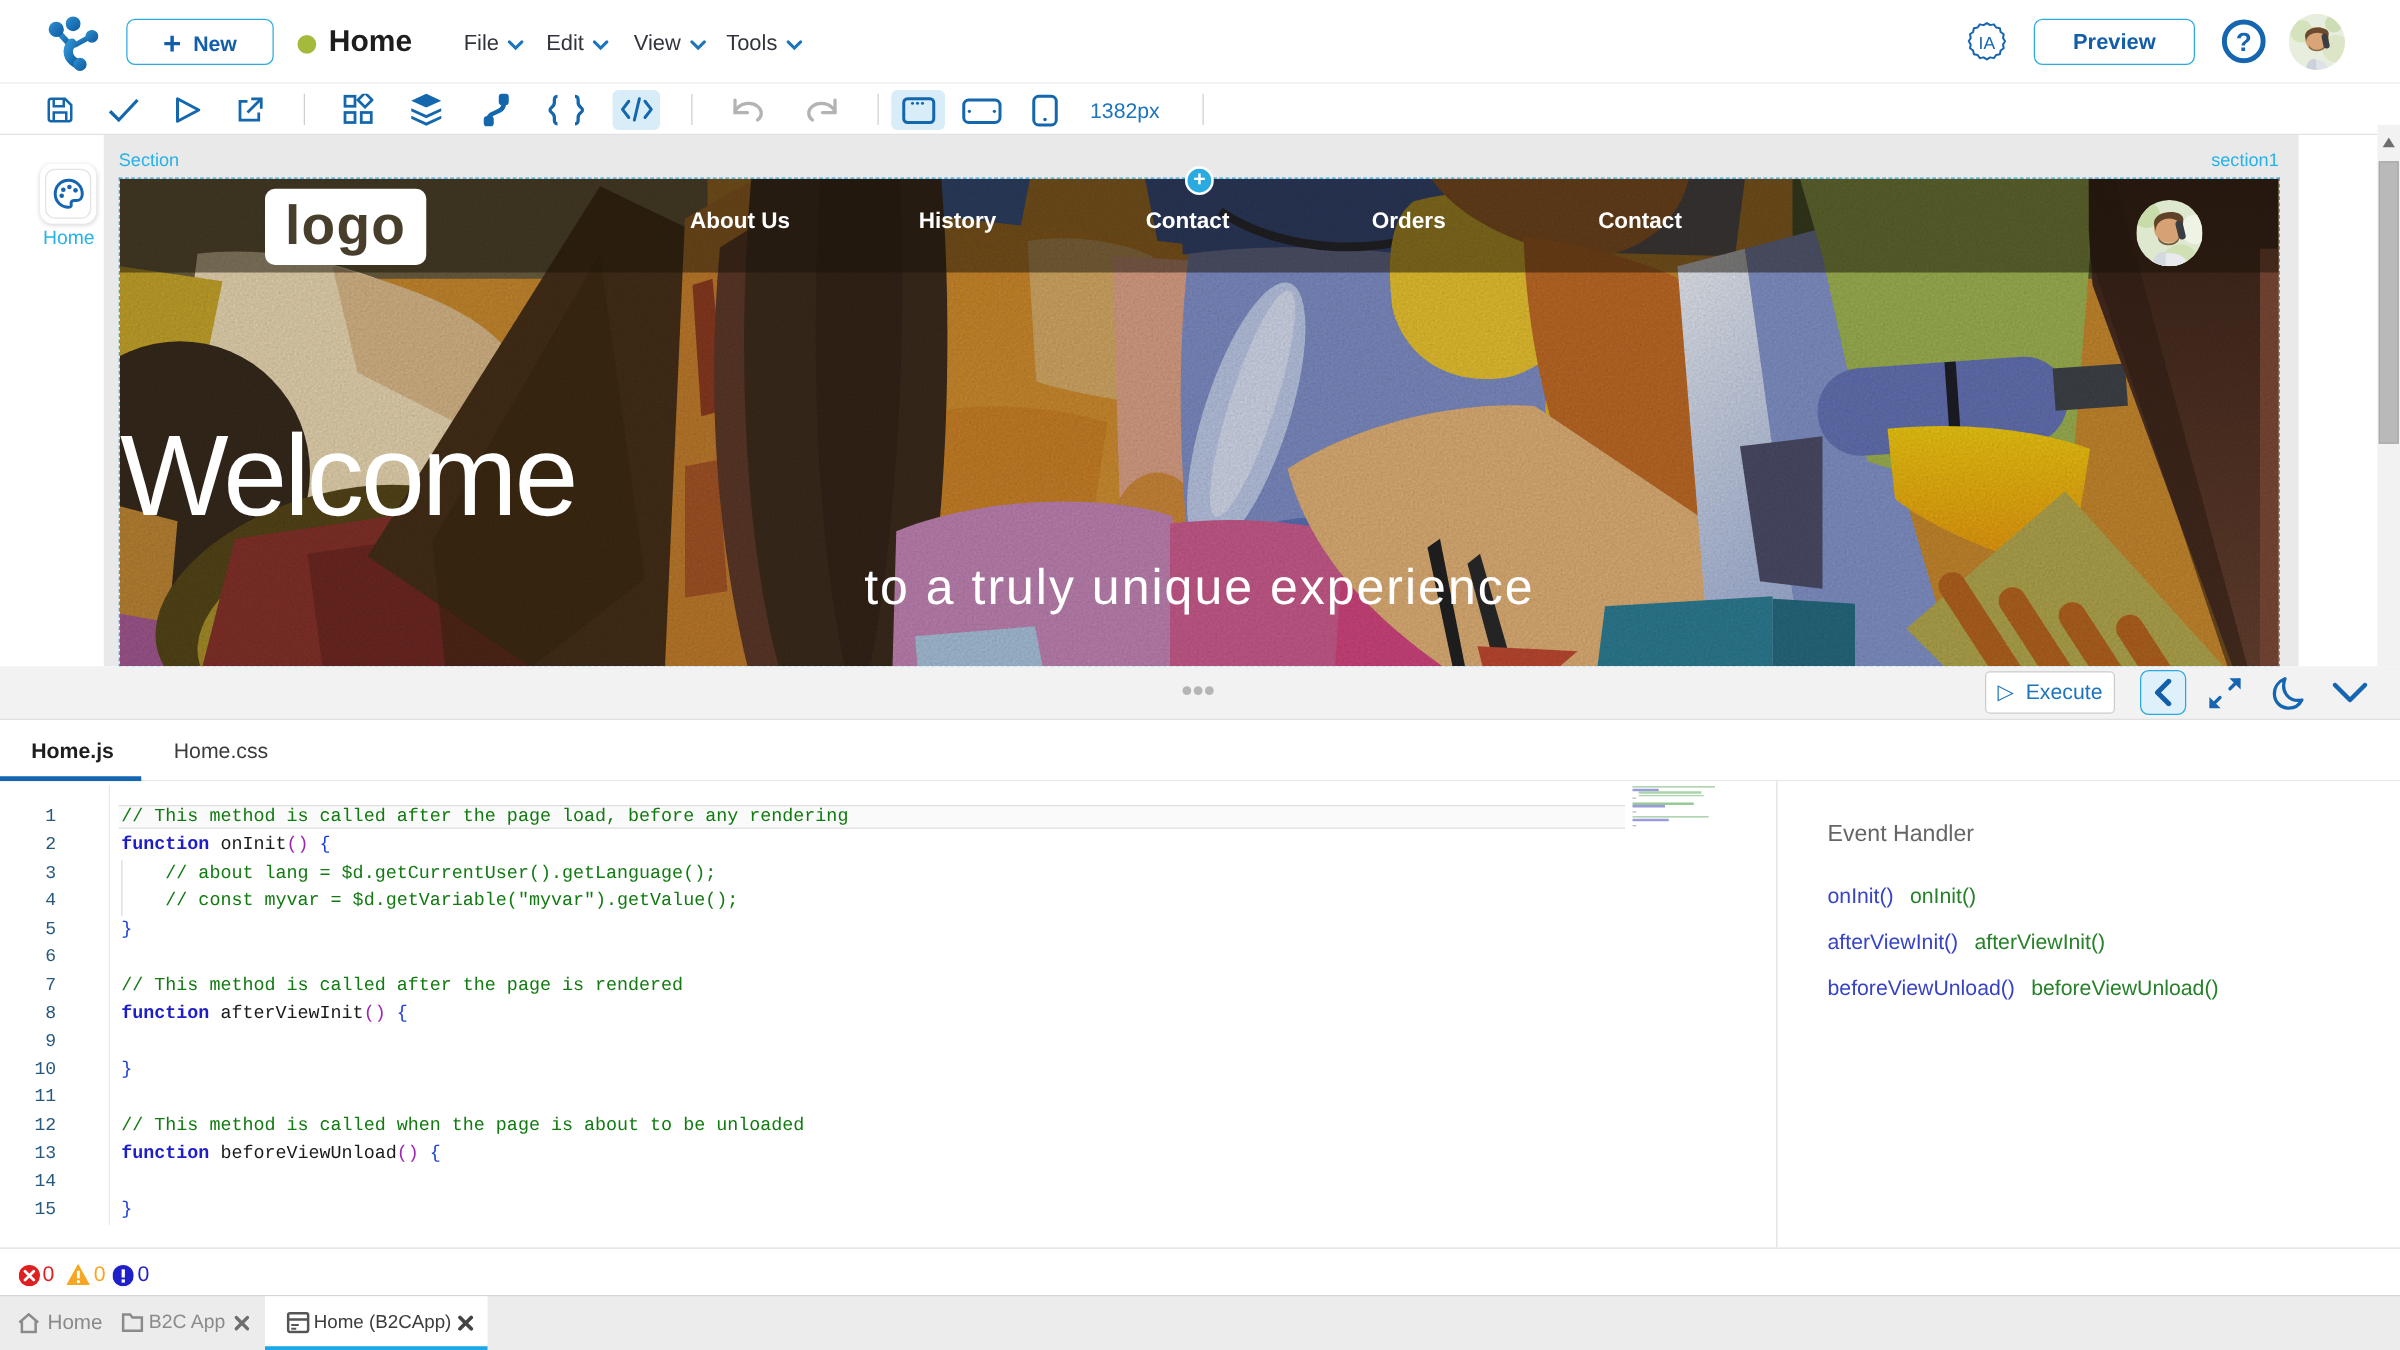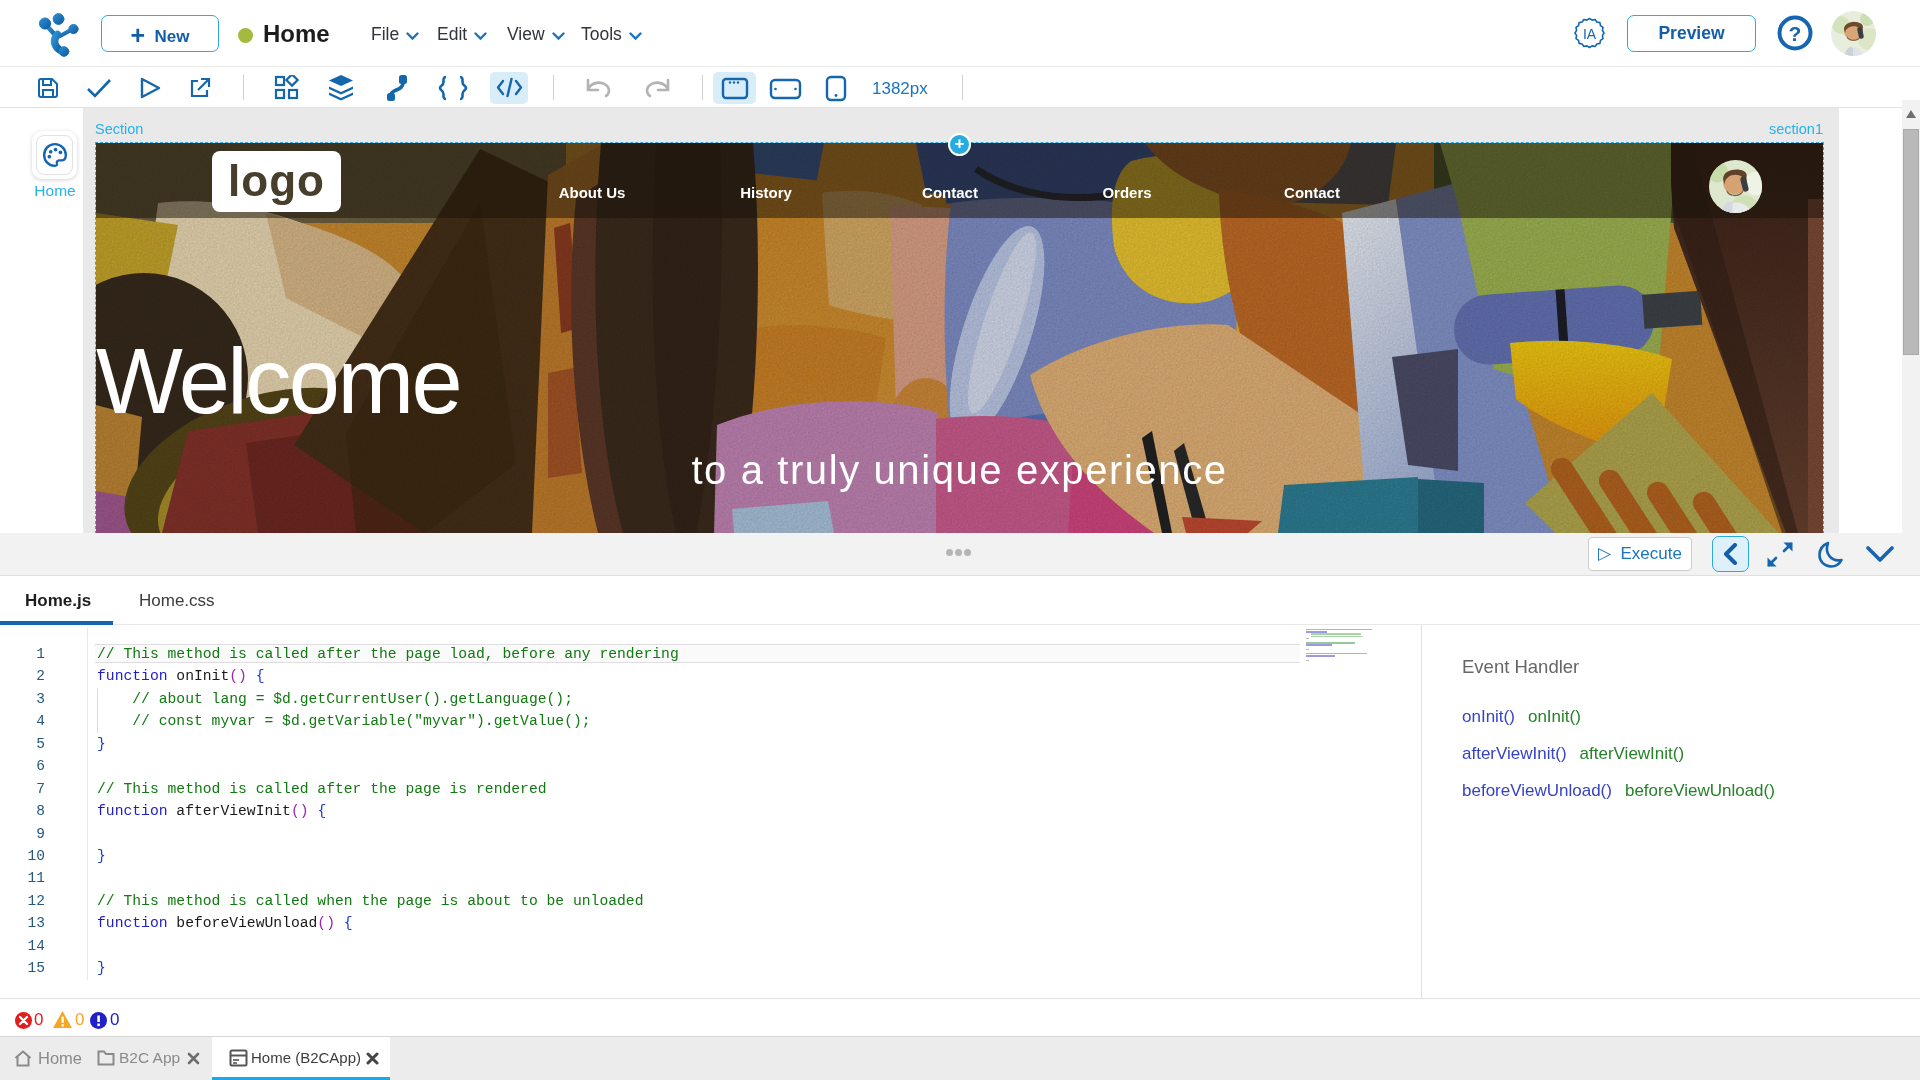--- a/index.html
+++ b/index.html
@@ -36,21 +36,21 @@
   #pagewidget .inner { position:absolute; left:4px; top:4px; width:37px; height:40px; border:1px solid #e2e2e2; border-radius:8px; }
   #pagelabel { left:30px; top:182px; width:50px; text-align:center; color:#25b2ea; font-size:15.5px; }
   .seclabel { color:#25b2ea; font-size:14.5px; }
 
   
   #canvas { left:96px; top:143px; width:1727px; height:390px; outline:1px dashed #2aa9e0; overflow:hidden; }
   #hero { position:absolute; left:0; top:0; }
   #navoverlay { left:0; top:0; width:1727px; height:75px; background:rgba(24,18,8,.5); }
   #logobox { left:116px; top:8px; width:129px; height:61px; background:#fff; border-radius:8px;
     text-align:center; font-size:44px; font-weight:bold; color:#473e2c; line-height:60px; letter-spacing:1px; }
-  .navlink { top:41px; color:#fff; font-weight:bold; font-size:15px; }
+  .navlink { top:23px; color:#fff; font-weight:bold; font-size:18px; }
   #heroavatar { left:1613px; top:17px; width:53px; height:53px; border-radius:50%; overflow:hidden; }
   #welcome { left:0; top:186px; width:1727px; text-align:left; color:#fff; font-size:92px; letter-spacing:-2.5px; }
   #subtitle { left:0; top:305px; width:1727px; text-align:center; color:#fff; font-size:40px; letter-spacing:1.6px; }
   #pluscircle { left:948px; top:133px; width:23px; height:23px; border-radius:50%; background:#29abe2;
     border:2px solid #fff; color:#fff; font-size:17px; font-weight:bold; text-align:center; line-height:18px; }
 
   
   #execbar { left:0; top:533px; width:1920px; height:43px; background:#f2f2f2; border-bottom:1px solid #e0e0e0; }
   #dots3 { left:946px; top:16px; width:28px; height:8px; }
   #dots3 i { float:left; width:7px; height:7px; border-radius:50%; background:#b5b5b5; margin-right:2px; }
@@ -67,21 +67,21 @@
   
   #editor { left:0; top:625px; width:1920px; height:373px; background:#fff; }
   #gutterline { position:absolute; left:87px; top:3px; width:1px; height:352px; background:#e9e9e9; }
   #curline { position:absolute; left:95px; top:19px; width:1205px; height:19px; background:#fafafa;
     border-top:1px solid #dedede; border-bottom:1px solid #dedede; }
   #lnums { position:absolute; left:0px; top:18px; width:45px; text-align:right;
     font-family:"Liberation Mono", monospace; font-size:14.5px; line-height:22.43px; color:#27597e; }
   #code { position:absolute; left:97px; top:18px; font-family:"Liberation Mono", monospace;
     font-size:14.7px; line-height:22.43px; white-space:pre; color:#1a1a1a; }
   #code .c { color:#117a11; }
-  #code .k { color:#1d1dc9; }
+  #code .k { color:#1d1dc9;font-weight:bold; }
   #code .p { color:#9b27af; }
   #code .b { color:#1a3bd4; }
   #indentguide { position:absolute; left:97px; top:63px; width:1px; height:45px; background:#dcdcdc; }
   #minimap { position:absolute; left:1306px; top:4px; }
   .mml { height:1.4px; margin-bottom:0.8px; }
   #paneldiv { position:absolute; left:1421px; top:0px; width:1px; height:373px; background:#e0e0e0; }
   #ehtitle { position:absolute; left:1462px; top:31px; font-size:18.5px; color:#666; }
   .ehrow { position:absolute; left:1462px; font-size:17px; }
   .ehb { color:#3743c4; }
   .ehg { color:#27812a; margin-left:13px; }

